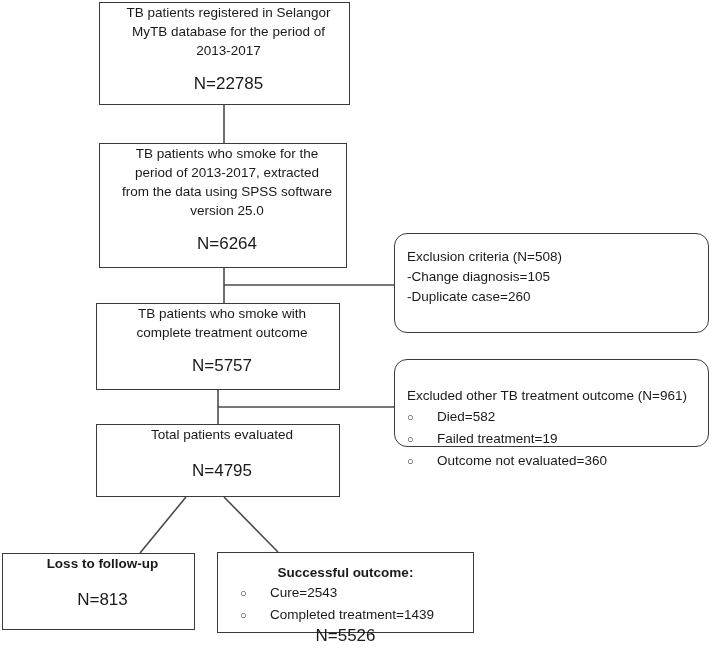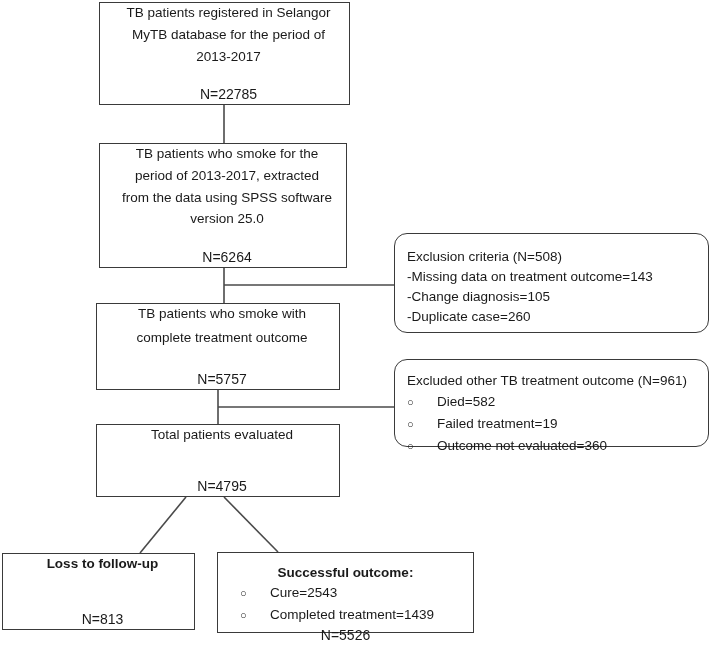--- a/index.html
+++ b/index.html
@@ -21,35 +21,35 @@
     position: absolute;
     box-sizing: border-box;
     border: 1.6px solid #3a3a3a;
     background: #ffffff;
     color: #1a1a1a;
   }
   .box-center {
     display: flex;
     flex-direction: column;
     align-items: center;
-    justify-content: space-between;
+    justify-content: flex-start;
     text-align: center;
     padding-left: 8px;
   }
   .box-left {
     text-align: left;
     border-radius: 13px;
   }
   .ln {
     font-size: 13.5px;
     line-height: 19px;
     white-space: nowrap;
   }
   .nval {
-    font-size: 14px;
+    font-size: 17px;
     line-height: 19px;
   }
   .gap-sm { height: 14px; }
   .gap-md { height: 17px; }
   .bold-head {
     font-weight: bold;
     font-size: 13.5px;
     line-height: 19px;
   }
   .bullet-list {
@@ -121,33 +121,32 @@
     <div class="ln">TB patients who smoke for the</div>
     <div class="ln">period of 2013-2017, extracted</div>
     <div class="ln">from the data using SPSS software</div>
     <div class="ln">version 25.0</div>
     <div class="gap-sm"></div>
     <div class="nval">N=6264</div>
   </div>
 
   <div class="box box-left" style="left:394px; top:233px; width:315px; height:100px; padding:12px 0 0 12px;">
     <div class="hdr-line">Exclusion criteria (N=508)</div>
-    <div class="dash-line">-Missing data on treatment outcome=143</div>
     <div class="dash-line">-Change diagnosis=105</div>
     <div class="dash-line">-Duplicate case=260</div>
   </div>
 
   <div class="box box-center" style="left:96px; top:303px; width:244px; height:87px;">
     <div class="ln">TB patients who smoke with</div>
     <div class="ln">complete treatment outcome</div>
     <div class="gap-sm"></div>
     <div class="nval">N=5757</div>
   </div>
 
-  <div class="box box-left" style="left:394px; top:359px; width:315px; height:88px; padding:10px 0 0 12px;">
+  <div class="box box-left" style="left:394px; top:359px; width:315px; height:88px; padding:25px 0 0 12px;">
     <div class="hdr-line">Excluded other TB treatment outcome (N=961)</div>
     <div class="bullet-list">
       <div class="bullet-row">
         <span class="bullet-mark">○</span>
         <span>Died=582</span>
       </div>
       <div class="bullet-row">
         <span class="bullet-mark">○</span>
         <span>Failed treatment=19</span>
       </div>

